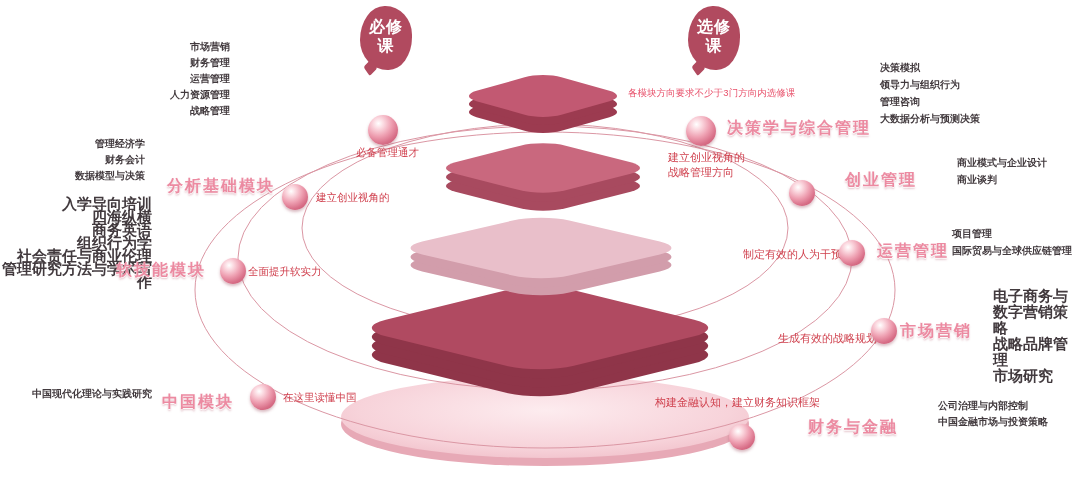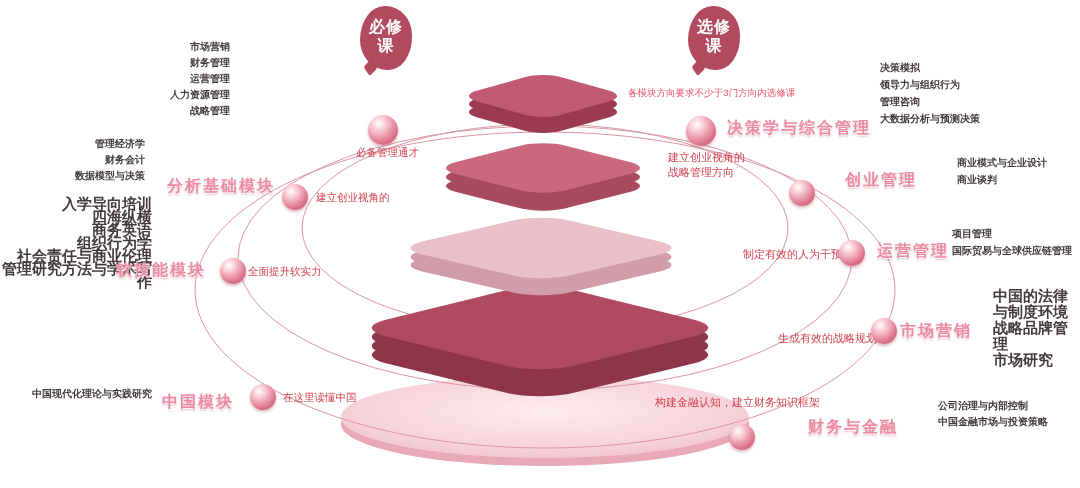--- a/index.html
+++ b/index.html
@@ -160,21 +160,21 @@
   <div class="node sm" style="left:789px; top:180px;"></div>
 
   <div class="course-list" style="left:952px; top:226px; line-height:17px;">
     <div>项目管理</div>
     <div>国际贸易与全球供应链管理</div>
   </div>
   <div class="module-label" style="left:877px; top:241px;">运营管理</div>
   <div class="node sm" style="left:839px; top:240px;"></div>
 
   <div class="course-list small" style="left:993px; top:290px; line-height:16px;">
-    <div>中国的法律与制度环境</div>
+    <div>电子商务与数字营销策略</div>
     <div>战略品牌管理</div>
     <div>市场研究</div>
   </div>
   <div class="module-label" style="left:900px; top:321px;">市场营销</div>
   <div class="node sm" style="left:871px; top:318px;"></div>
 
   <div class="course-list" style="left:938px; top:399px;">
     <div>公司治理与内部控制</div>
     <div>中国金融市场与投资策略</div>
   </div>

